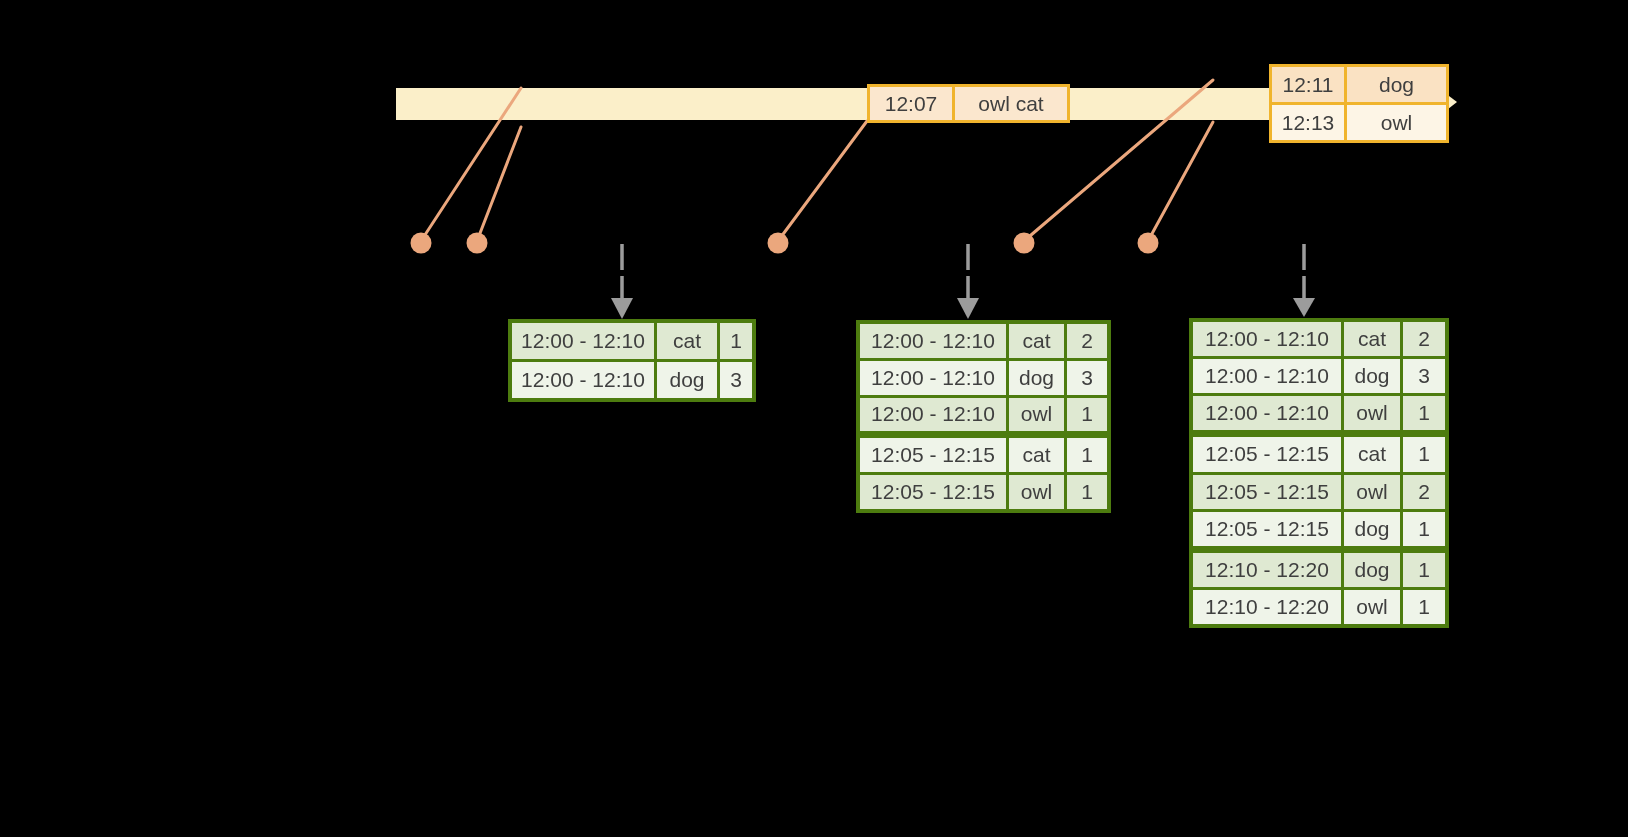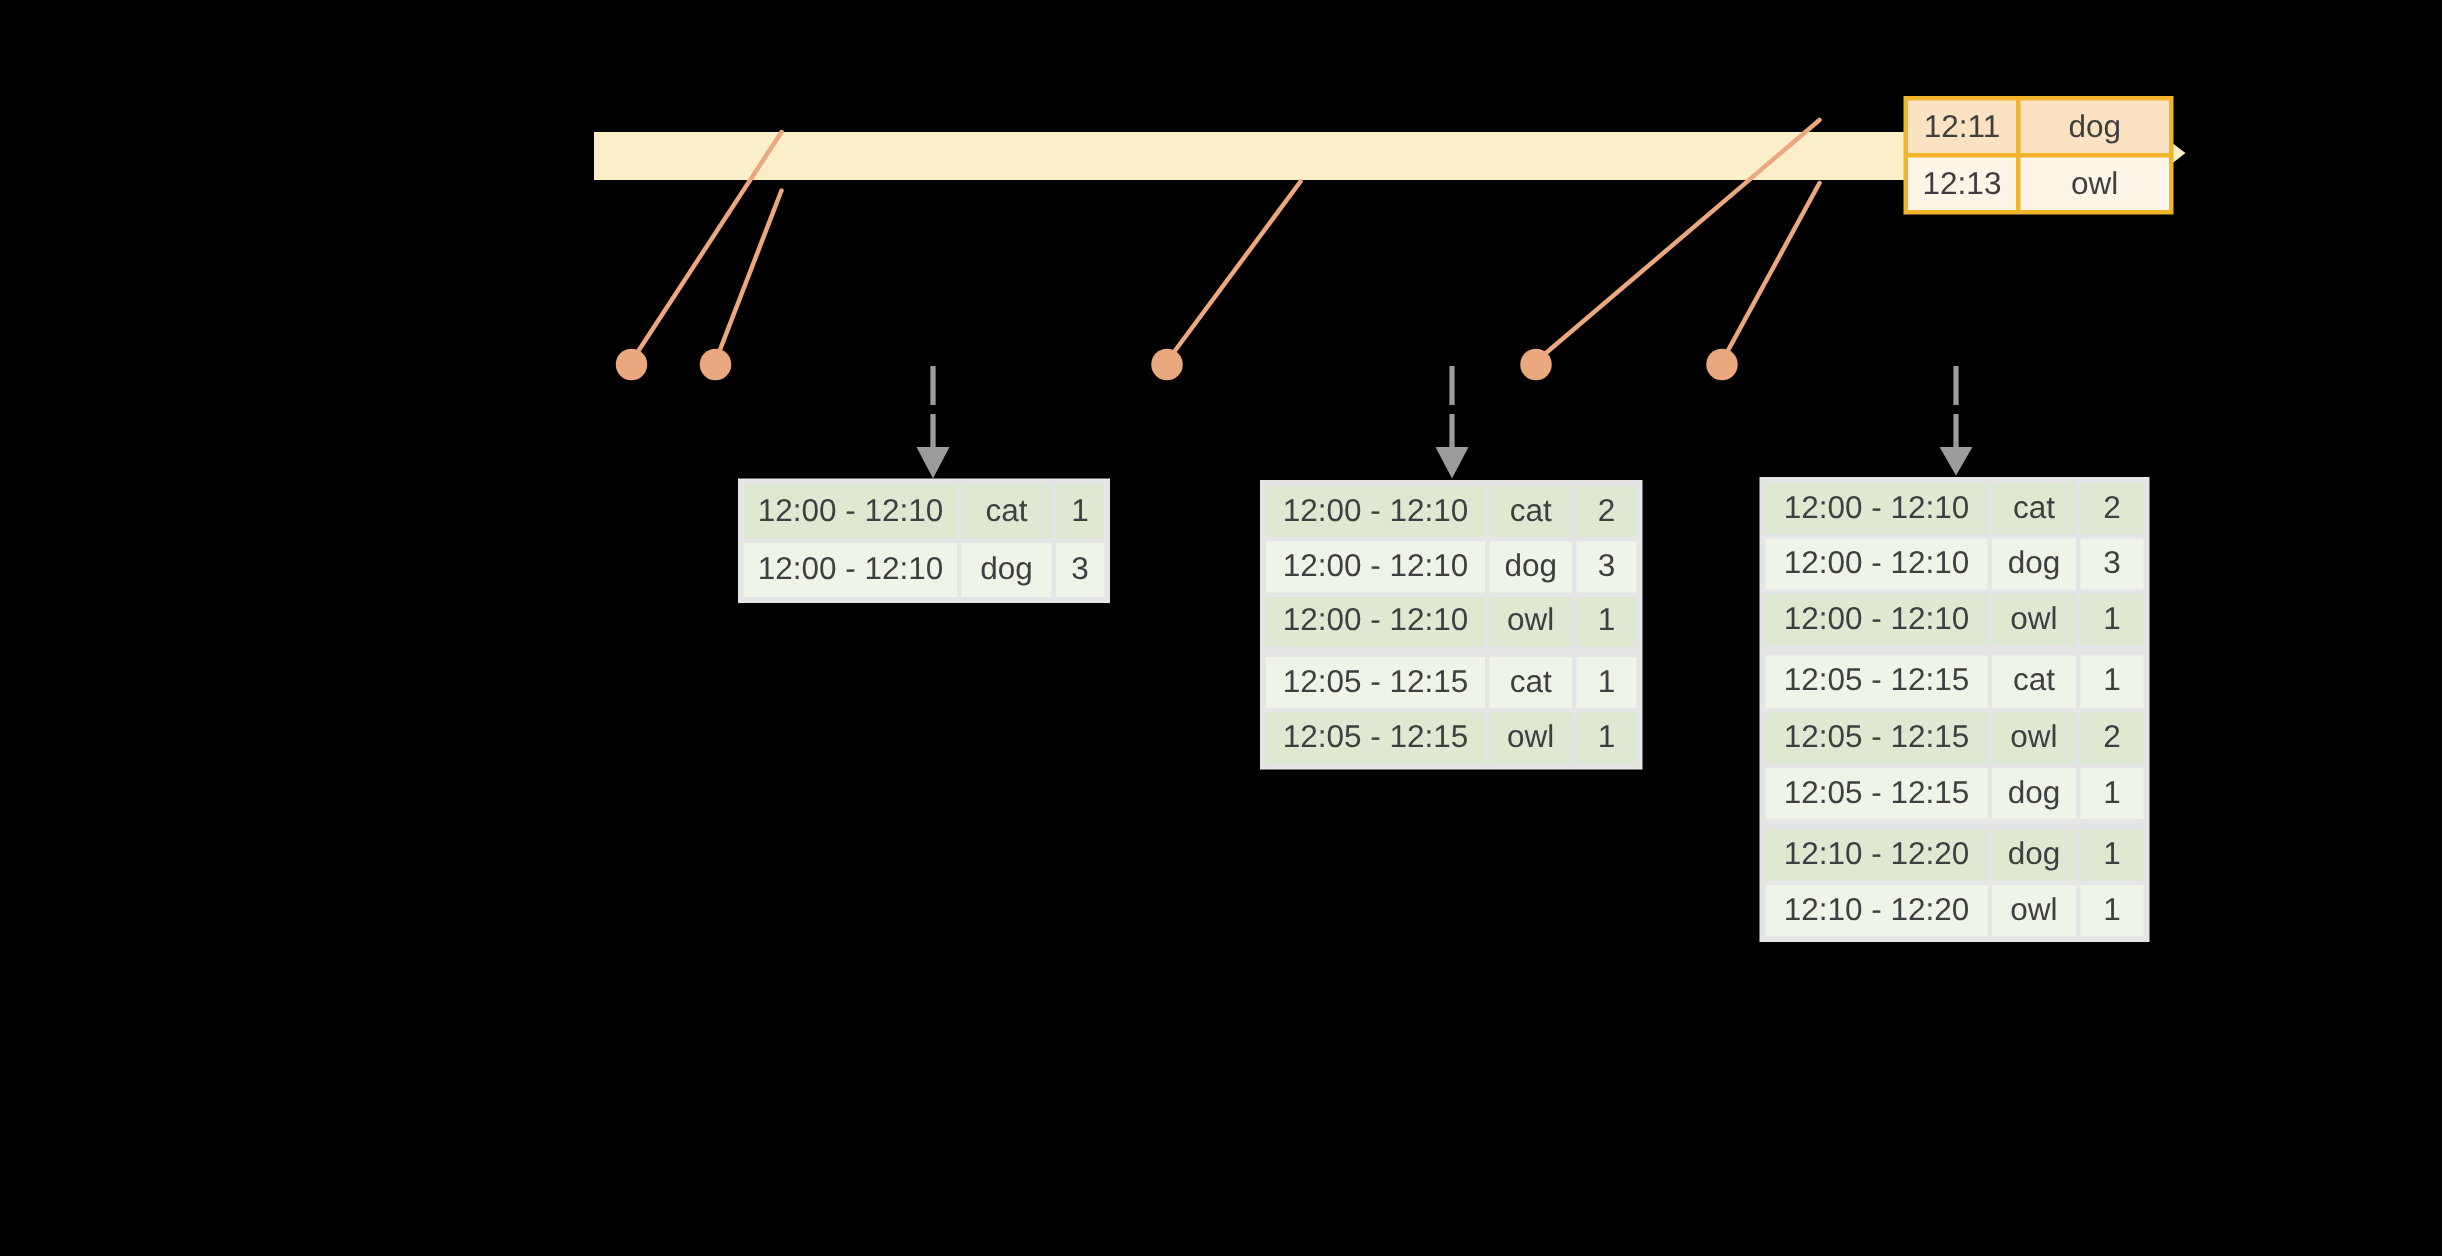--- a/index.html
+++ b/index.html
@@ -26,24 +26,25 @@
     grid-template-columns:var(--cols);
     column-gap:3px;
   }
   #event-box-1{left:521px;top:64px;width:202px;height:78px;--cols:83px 1fr;}
   #event-box-2{left:867px;top:84px;width:203px;height:39px;--cols:82px 1fr;}
   #event-box-3{left:1269px;top:64px;width:180px;height:79px;--cols:72px 1fr;}
 
   
   .result-table{
     position:absolute;
-    background:#e5e5e5;           
+    background:#4d7c0f;           
     padding:4px;
     display:flex;flex-direction:column;row-gap:3px;
     box-sizing:border-box;
+    margin-left:16px;
   }
   .result-table .trow{
     flex:1;
     display:grid;
     grid-template-columns:var(--cols);
     column-gap:3px;
   }
   .result-table .trow.group-start{margin-top:4px;}
   #result-table-1{left:492px;top:319px;width:248px;height:83px;--cols:142px 60px 1fr;}
   #result-table-2{left:840px;top:320px;width:255px;height:193px;--cols:146px 55px 1fr;}
@@ -93,20 +94,26 @@
       <polygon points="611,298 633,298 622,319" fill="#9C9C9C"></polygon>
 
       <line x1="968" y1="244" x2="968" y2="300" stroke="#9C9C9C" stroke-width="3.5" stroke-dasharray="26 6"></line>
       <polygon points="957,298 979,298 968,319" fill="#9C9C9C"></polygon>
 
       <line x1="1304" y1="244" x2="1304" y2="300" stroke="#9C9C9C" stroke-width="3.5" stroke-dasharray="26 6"></line>
       <polygon points="1293,298 1315,298 1304,317" fill="#9C9C9C"></polygon>
     </g>
   </svg>
 
+  <div id="event-box-2" class="event-box">
+      <div class="trow tone-peach-light">
+        <div class="tcell col-time">12:07</div>
+        <div class="tcell col-words">owl cat</div>
+      </div>
+    </div>
   <div id="event-box-3" class="event-box">
       <div class="trow tone-peach">
         <div class="tcell col-time">12:11</div>
         <div class="tcell col-words">dog</div>
       </div>
       <div class="trow tone-cream">
         <div class="tcell col-time">12:13</div>
         <div class="tcell col-words">owl</div>
       </div>
     </div>

